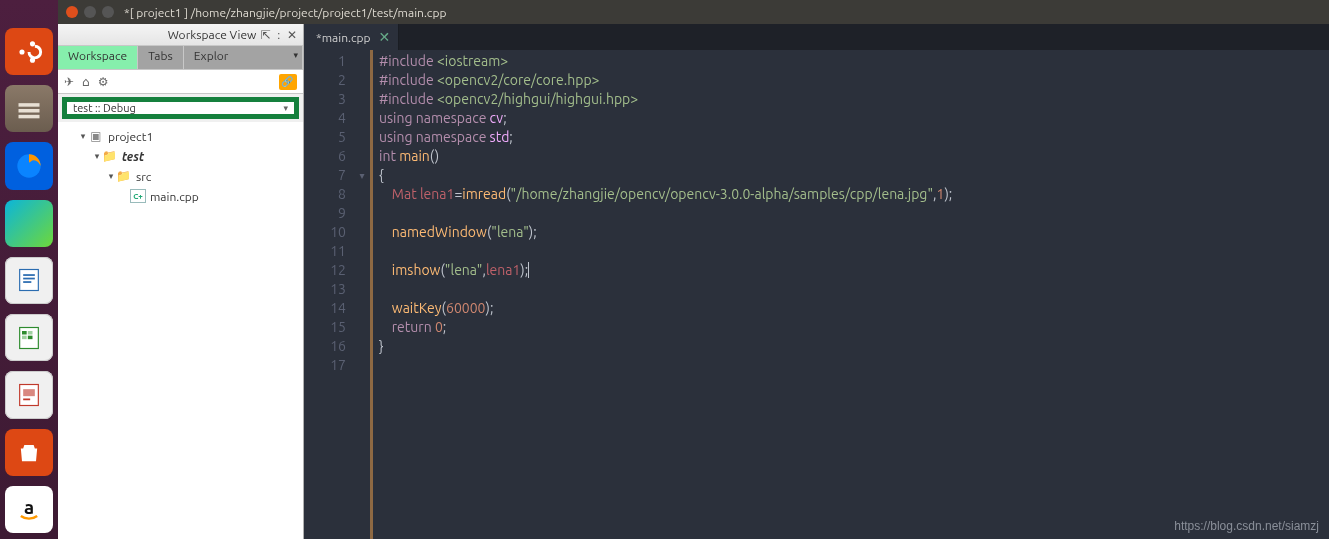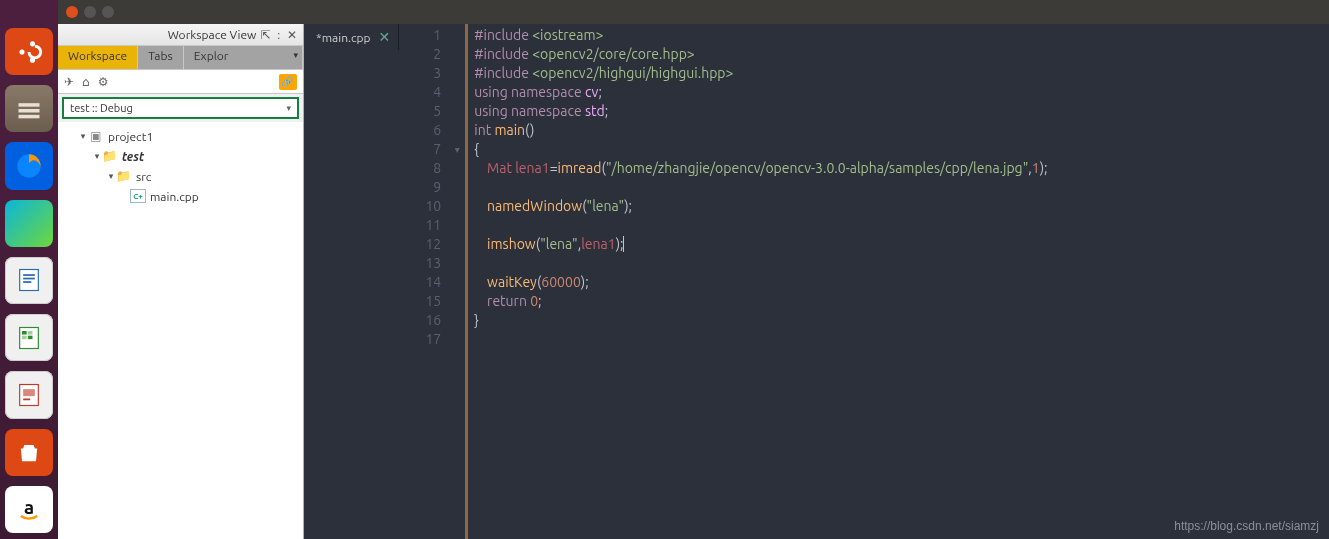--- a/index.html
+++ b/index.html
@@ -19,43 +19,43 @@
 .titlebar .win-btns { display: flex; gap: 6px; margin-right: 10px; }
 .wb { width: 12px; height: 12px; border-radius: 50%; background: #555; cursor: pointer; }
 .wb.close { background: #df4f1c; }
 .content-row { flex: 1; display: flex; }
 .sidebar { width: 246px; background: #f0f0f0; border-right: 1px solid #b0b0b0; display: flex; flex-direction: column; font-size: 12px; color: #333; }
 .panel-hdr { height: 22px; background: linear-gradient(#f5f5f5,#e5e5e5); border-bottom: 1px solid #c8c8c8; display: flex; align-items: center; padding: 0 6px; font-size: 12px; }
 .panel-hdr .ttl { flex: 1; font-weight: normal; text-align: right; }
 .panel-hdr .hdr-icons span { margin-left: 4px; cursor: pointer; color: #555; }
 .tab-row { display: flex; height: 24px; background: #eee; border-bottom: 1px solid #c8c8c8; }
 .tab-row .tab { padding: 3px 10px; font-size: 12px; border-right: 1px solid #c8c8c8; cursor: pointer; background: #a3a3a3; }
-.tab-row .tab.active { background: #eab308; }
+.tab-row .tab.active { background: #86efac; }
 .tab-row .tab.drop { flex: 1; position: relative; }
 .tab-row .tab.drop::after { content: "▾"; position: absolute; right: 4px; top: 4px; font-size: 9px; }
 .tool-row { height: 24px; display: flex; align-items: center; gap: 8px; padding: 0 6px; border-bottom: 1px solid #c8c8c8; background: #fff; }
 .tool-row .sp { flex: 1; }
 .tool-row span { color: #666; cursor: pointer; }
 .link-btn { width: 18px; height: 16px; background: #ffa500; border-radius: 2px; display: flex; align-items: center; justify-content: center; font-size: 10px; color: #fff; cursor: pointer; }
-.combo { height: 22px; margin: 3px 4px; background: #fff; border: 2px solid #15803d; display: flex; align-items: center; padding: 0 6px; font-size: 11px; cursor: pointer; }
+.combo { height: 22px; margin: 3px 4px; background: #fff; border: 5px solid #15803d; display: flex; align-items: center; padding: 0 6px; font-size: 11px; cursor: pointer; }
 .combo .sp { flex: 1; }
 .combo::after { content: "▾"; font-size: 9px; color: #666; }
 .tree { flex: 1; background: #fff; padding: 4px 0; overflow: auto; }
 .tree-row { display: flex; align-items: center; height: 20px; cursor: pointer; padding-left: 6px; }
 .tw { width: 10px; font-size: 9px; color: #555; text-align: center; }
 .tic { width: 16px; height: 14px; margin-right: 4px; display: inline-flex; align-items: center; justify-content: center; }
 .fld { color: #e9b64d; }
 .fld-b { color: #5b8dd6; }
 .proj-ic { color: #888; }
 .cpp-ic { background:#fff;border:1px solid #9bb;color:#2a7;font-size:8px;font-weight:bold;padding:0 1px; }
 .indent-1 { padding-left: 20px; }
 .indent-2 { padding-left: 34px; }
 .indent-3 { padding-left: 48px; }
 .indent-4 { padding-left: 62px; }
-.editor-wrap { flex: 1; background: #2b303b; display: flex; flex-direction: row; position: relative; }
+.editor-wrap { flex: 1; background: #2b303b; display: flex; flex-direction: column; position: relative; }
 .ed-tabs { height: 26px; background: #1e2128; display: flex; align-items: stretch; }
 .ed-tab { background: #2b303b; color: #d0d0d0; font-size: 12px; padding: 4px 8px 4px 12px; display: flex; align-items: center; gap: 8px; border-right: 1px solid #1a1d23; cursor: pointer; font-family: monospace; }
 .ed-tab .x { color: #6a8; cursor: pointer; font-size: 14px; line-height: 1; }
 .editor { flex: 1; display: flex; font-family: "DejaVu Sans Mono", monospace; font-size: 14px; line-height: 19px; background: #2b303b; }
 .gutter { width: 50px; text-align: right; color: #5a6072; padding: 2px 8px 0 0; user-select: none; background: #2b303b; }
 .fold-col { width: 16px; background: #2b303b; color: #5a6072; padding-top: 2px; font-size: 10px; text-align: center; }
 .edge { width: 3px; background: #d08f4a; opacity: 0.6; }
 .code { flex: 1; padding: 2px 0 0 6px; color: #c0c5ce; white-space: pre; }
 .kw { color: #b48ead; }
 .str { color: #a3be8c; }
@@ -131,20 +131,21 @@
   </div>
 </div>
 
 <div class="main-area">
   <div class="titlebar">
     <div class="win-btns">
       <div class="wb close"></div>
       <div class="wb"></div>
       <div class="wb"></div>
     </div>
+    <span>*[ project1 ] /home/zhangjie/project/project1/test/main.cpp</span>
   </div>
 
   <div class="content-row">
 
     <div class="sidebar">
       <div class="panel-hdr">
         <span class="ttl">Workspace View</span>
         <div class="hdr-icons">
           <span>⇱</span>
           <span>:</span>

